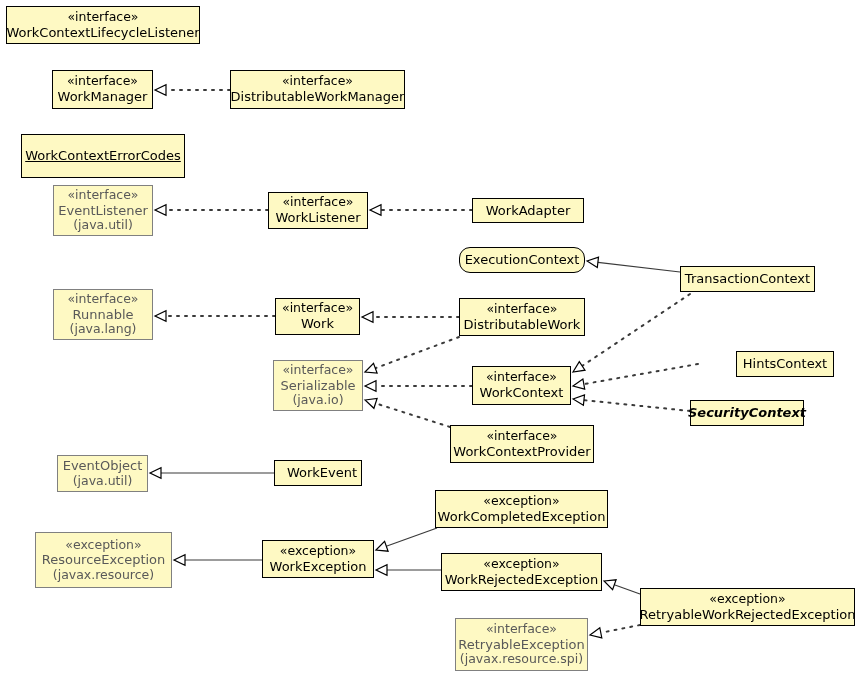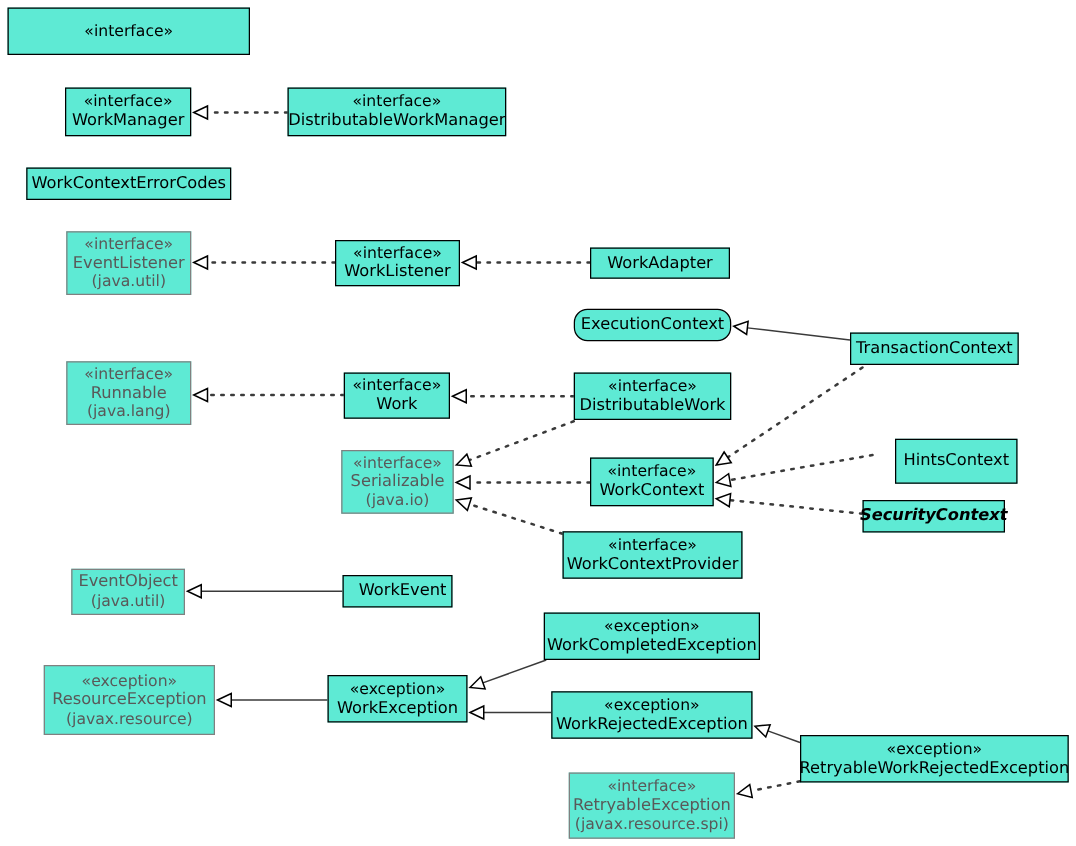--- a/index.html
+++ b/index.html
@@ -22,21 +22,21 @@
     position: absolute;
     left: 0;
     top: 0;
     width: 861px;
     height: 677px;
     pointer-events: none;
   }
   .node {
     position: absolute;
     box-sizing: border-box;
-    background: #5eead4;
+    background: #fef9c3;
     border: 1px solid #000000;
     display: flex;
     flex-direction: column;
     align-items: center;
     justify-content: center;
     text-align: center;
     line-height: 1.18;
     font-size: 12.5px;
     color: #000000;
     z-index: 2;
@@ -135,30 +135,31 @@
         <line x1="640" y1="594" x2="614.3" y2="584.7" stroke="#3a3a3a" stroke-width="1.2"></line>
         <polygon points="604.0,581.0 616.1,579.8 612.6,589.6" fill="#ffffff" stroke="#000000" stroke-width="1.2" stroke-linejoin="miter"></polygon>
       </g>
       <g>
         <line x1="640" y1="625" x2="600.8" y2="632.8" stroke="#3a3a3a" stroke-width="2" stroke-dasharray="2,6" stroke-linecap="round"></line>
         <polygon points="590.0,635.0 599.8,627.7 601.8,637.9" fill="#ffffff" stroke="#000000" stroke-width="1.2" stroke-linejoin="miter"></polygon>
       </g>
     </svg>
 <div class="node" style="left: 6px; top: 6px; width: 194px; height: 38px;">
       <div class="stereo">«interface»</div>
+      <div class="nm">WorkContextLifecycleListener</div>
     </div>
     <div class="node" style="left: 52px; top: 70px; width: 101px; height: 39px;">
       <div class="stereo">«interface»</div>
       <div class="nm">WorkManager</div>
     </div>
     <div class="node" style="left: 230px; top: 70px; width: 175px; height: 39px;">
       <div class="stereo">«interface»</div>
       <div class="nm">DistributableWorkManager</div>
     </div>
-    <div class="node" style="left: 21px; top: 134px; width: 164px; height: 26px;">
+    <div class="node" style="left: 21px; top: 134px; width: 164px; height: 44px; text-decoration: underline;">
       <div class="nm">WorkContextErrorCodes</div>
     </div>
     <div class="node ext" style="left: 53px; top: 185px; width: 100px; height: 51px;">
       <div class="stereo">«interface»</div>
       <div class="nm">EventListener</div>
       <div class="pkg">(java.util)</div>
     </div>
     <div class="node" style="left: 268px; top: 192px; width: 100px; height: 37px;">
       <div class="stereo">«interface»</div>
       <div class="nm">WorkListener</div>
@@ -178,21 +179,21 @@
       <div class="pkg">(java.lang)</div>
     </div>
     <div class="node" style="left: 275px; top: 298px; width: 85px; height: 37px;">
       <div class="stereo">«interface»</div>
       <div class="nm">Work</div>
     </div>
     <div class="node" style="left: 459px; top: 298px; width: 126px; height: 38px;">
       <div class="stereo">«interface»</div>
       <div class="nm">DistributableWork</div>
     </div>
-    <div class="node" style="left: 716px; top: 351px; width: 98px; height: 36px;">
+    <div class="node" style="left: 736px; top: 351px; width: 98px; height: 26px;">
       <div class="nm">HintsContext</div>
     </div>
     <div class="node ext" style="left: 273px; top: 360px; width: 90px; height: 51px;">
       <div class="stereo">«interface»</div>
       <div class="nm">Serializable</div>
       <div class="pkg">(java.io)</div>
     </div>
     <div class="node" style="left: 472px; top: 366px; width: 99px; height: 39px;">
       <div class="stereo">«interface»</div>
       <div class="nm">WorkContext</div>

